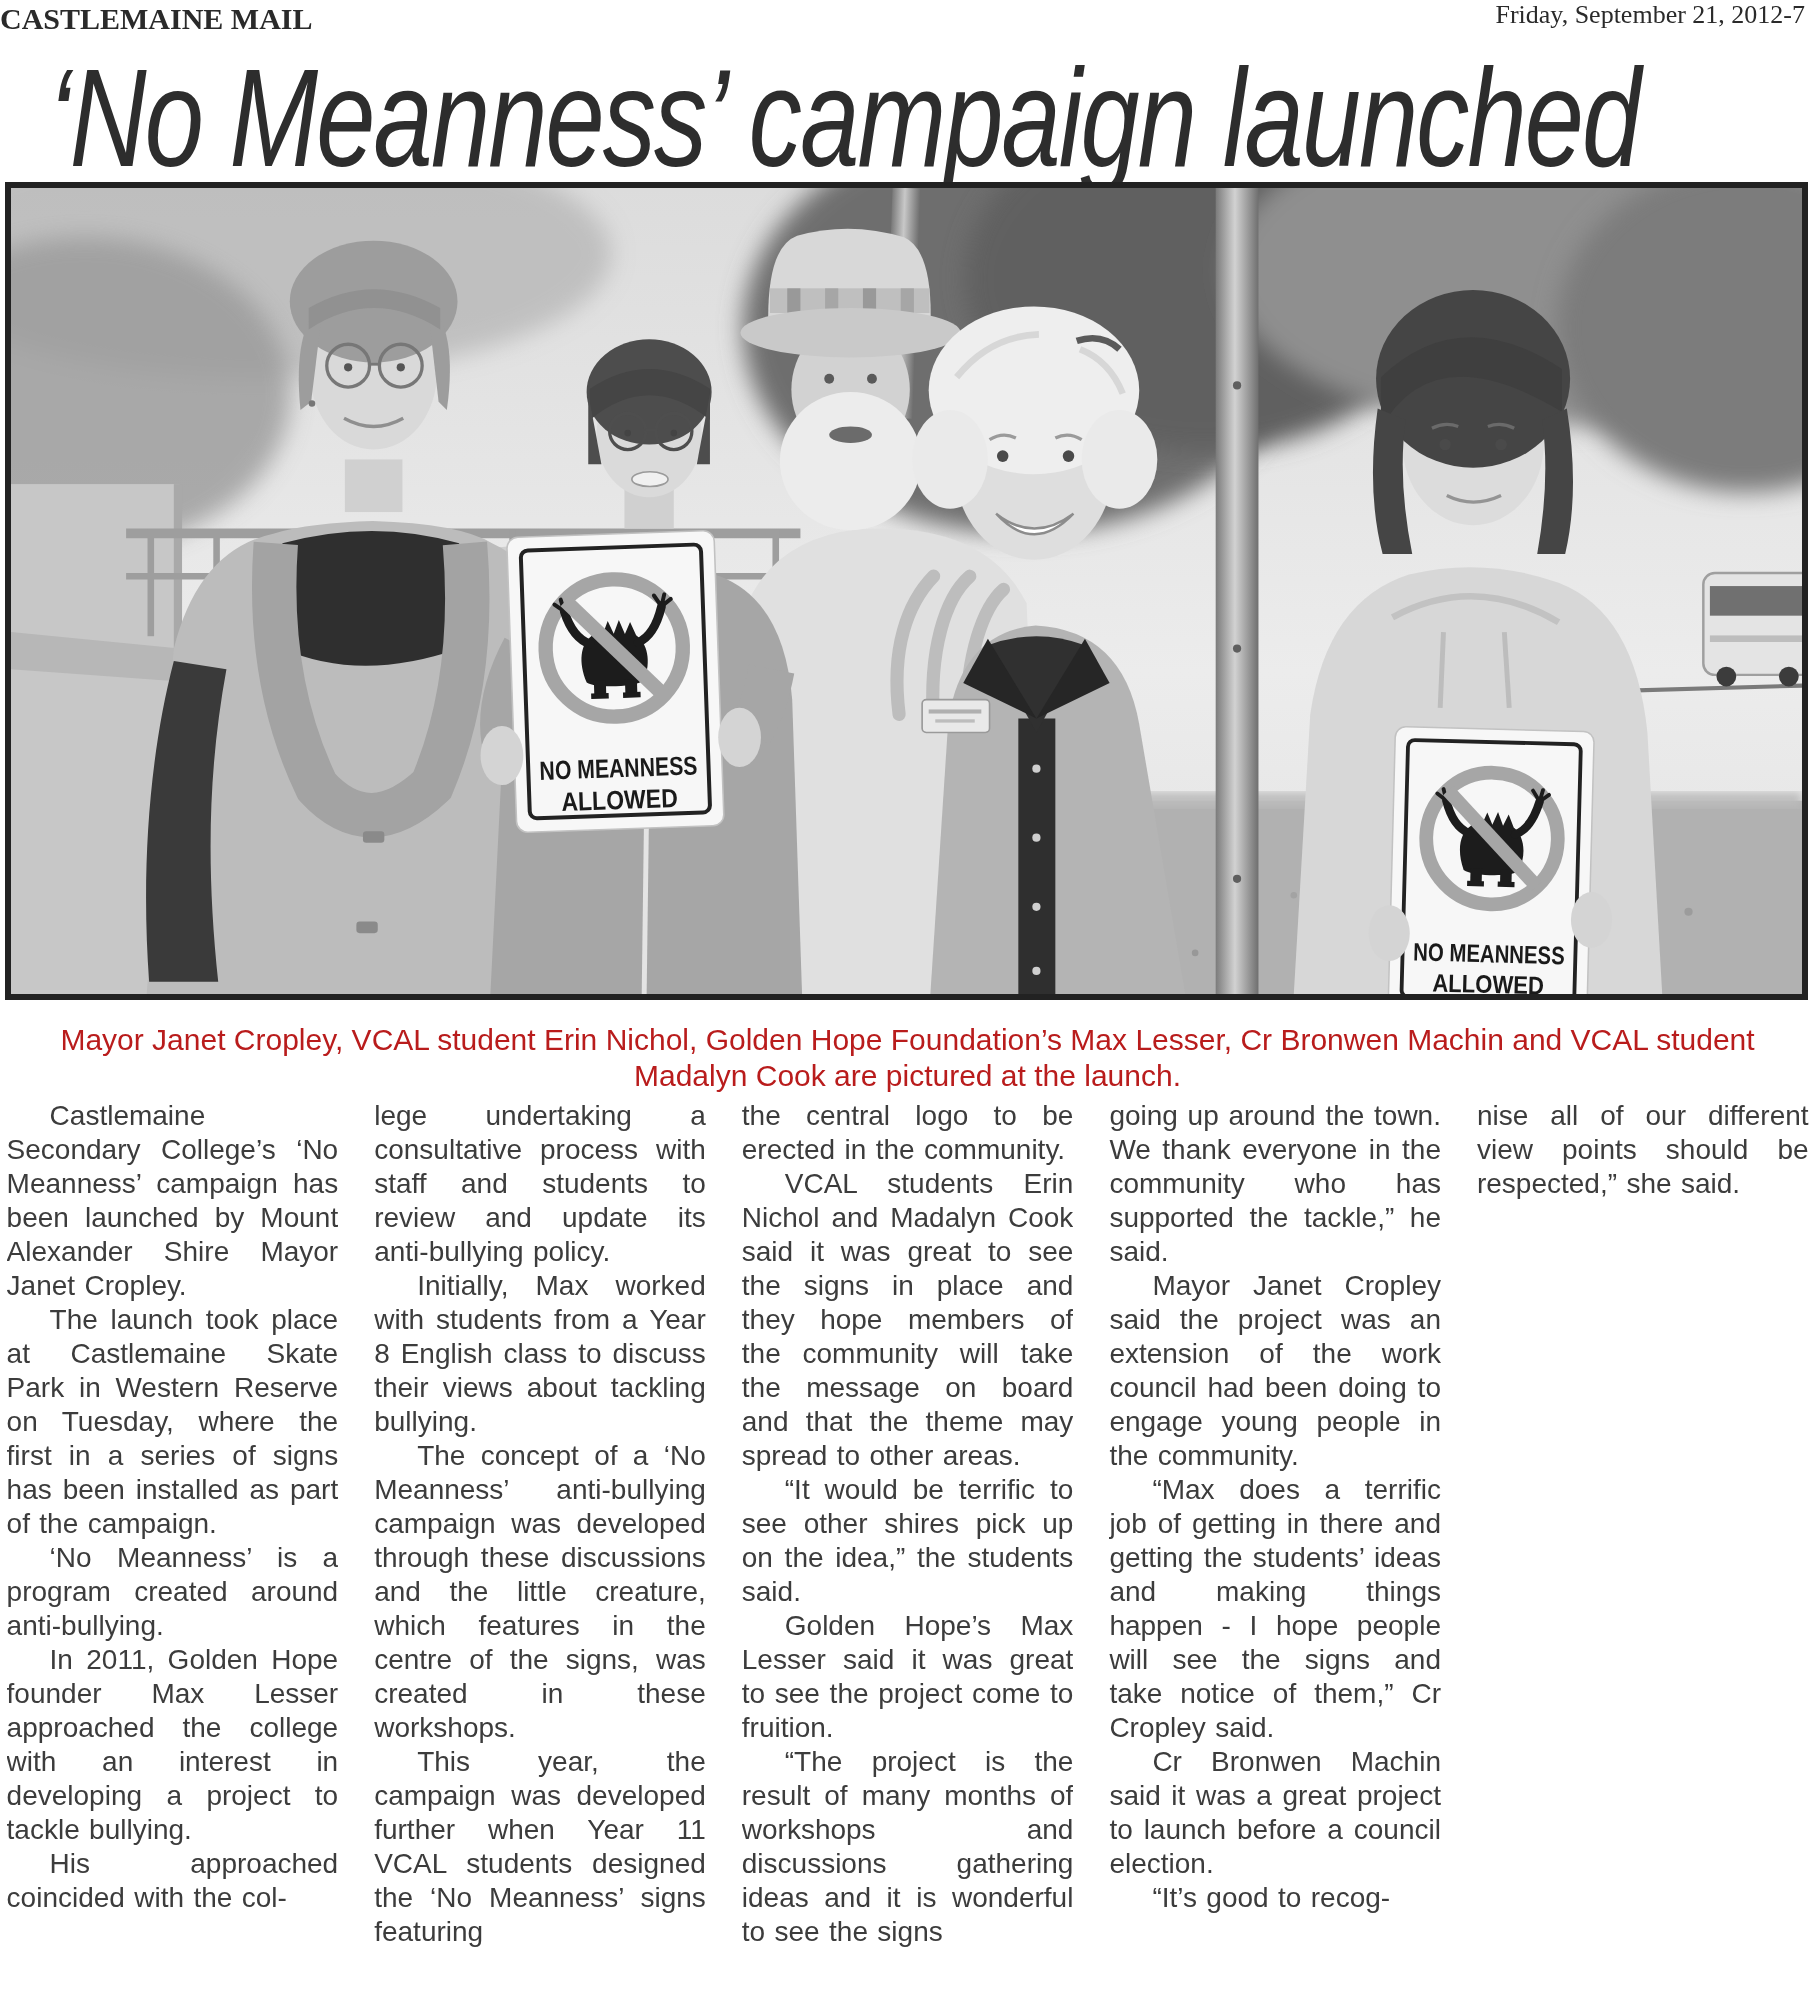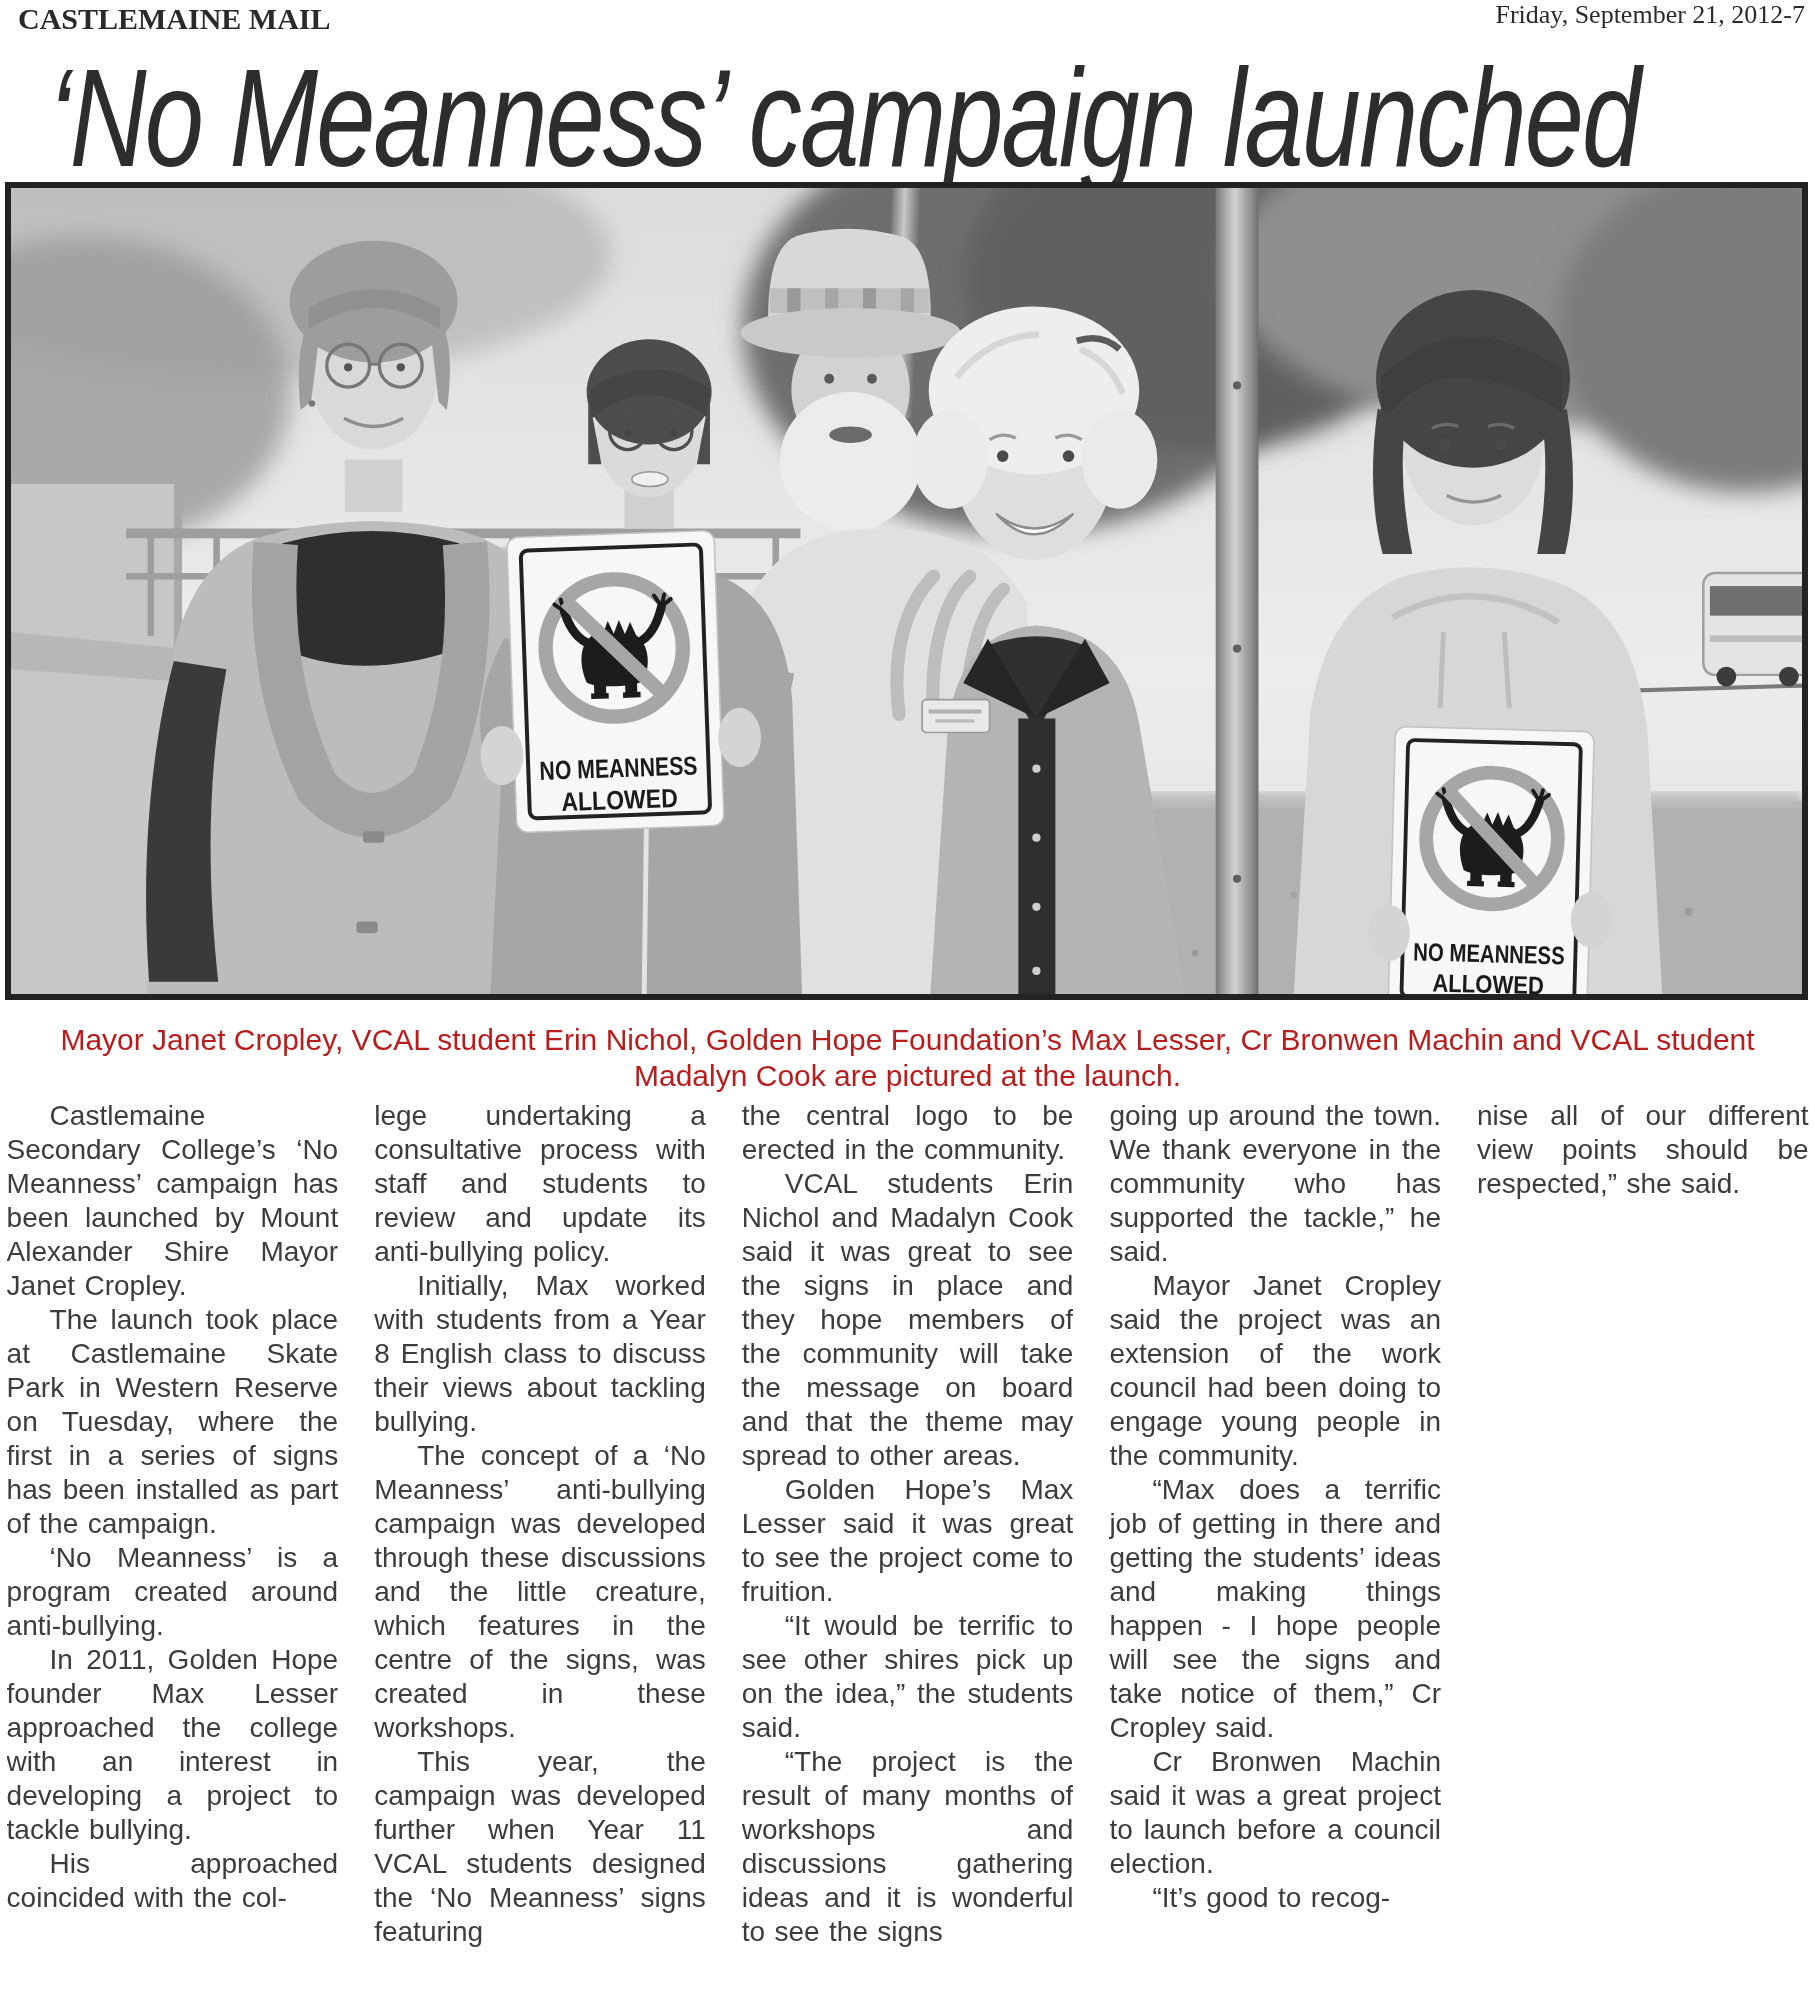--- a/index.html
+++ b/index.html
@@ -7,21 +7,21 @@
     width:1815px; height:2015px;
     background:#ffffff;
     position:relative;
     overflow:hidden;
     font-family:"Liberation Sans", sans-serif;
     color:#3a3a3a;
   }
   
   .masthead-row { position:absolute; top:0; left:0; right:0; height:38px; }
   .masthead {
-    position:absolute; left:18px; top:1.6px;
+    position:absolute; left:0; top:1.6px;
     font-family:"Liberation Serif", serif;
     font-weight:700; font-size:30px; letter-spacing:0px; color:#2a2a2a;
     white-space:nowrap;
   }
   .page-date {
     position:absolute; right:10px; top:0px;
     font-family:"Liberation Serif", serif;
     font-weight:400; font-size:26px; color:#2a2a2a;
     white-space:nowrap;
   }
@@ -314,22 +314,22 @@
     </div>
   <div class="col">
       <p class="para">lege undertaking a consultative process with staff and students to review and update its anti-bullying policy.</p>
       <p class="para ind">Initially, Max worked with students from a Year 8 English class to discuss their views about tackling bullying.</p>
       <p class="para ind">The concept of a ‘No Meanness’ anti-bullying campaign was developed through these discussions and the little creature, which features in the centre of the signs, was created in these workshops.</p>
       <p class="para ind">This year, the campaign was developed further when Year 11 VCAL students designed the ‘No Meanness’ signs featuring</p>
     </div>
   <div class="col">
       <p class="para">the central logo to be erected in the community.</p>
       <p class="para ind">VCAL students Erin Nichol and Madalyn Cook said it was great to see the signs in place and they hope members of the community will take the message on board and that the theme may spread to other areas.</p>
+      <p class="para ind">“It would be terrific to see other shires pick up on the idea,” the students said.</p>
       <p class="para ind">Golden Hope’s Max Lesser said it was great to see the project come to fruition.</p>
-      <p class="para ind">“It would be terrific to see other shires pick up on the idea,” the students said.</p>
       <p class="para ind">“The project is the result of many months of workshops and discussions gathering ideas and it is wonderful to see the signs</p>
     </div>
   <div class="col">
       <p class="para">going up around the town. We thank everyone in the community who has supported the tackle,” he said.</p>
       <p class="para ind">Mayor Janet Cropley said the project was an extension of the work council had been doing to engage young people in the community.</p>
       <p class="para ind">“Max does a terrific job of getting in there and getting the students’ ideas and making things happen - I hope people will see the signs and take notice of them,” Cr Cropley said.</p>
       <p class="para ind">Cr Bronwen Machin said it was a great project to launch before a council election.</p>
       <p class="para ind">“It’s good to recog-</p>
     </div>
   <div class="col">

